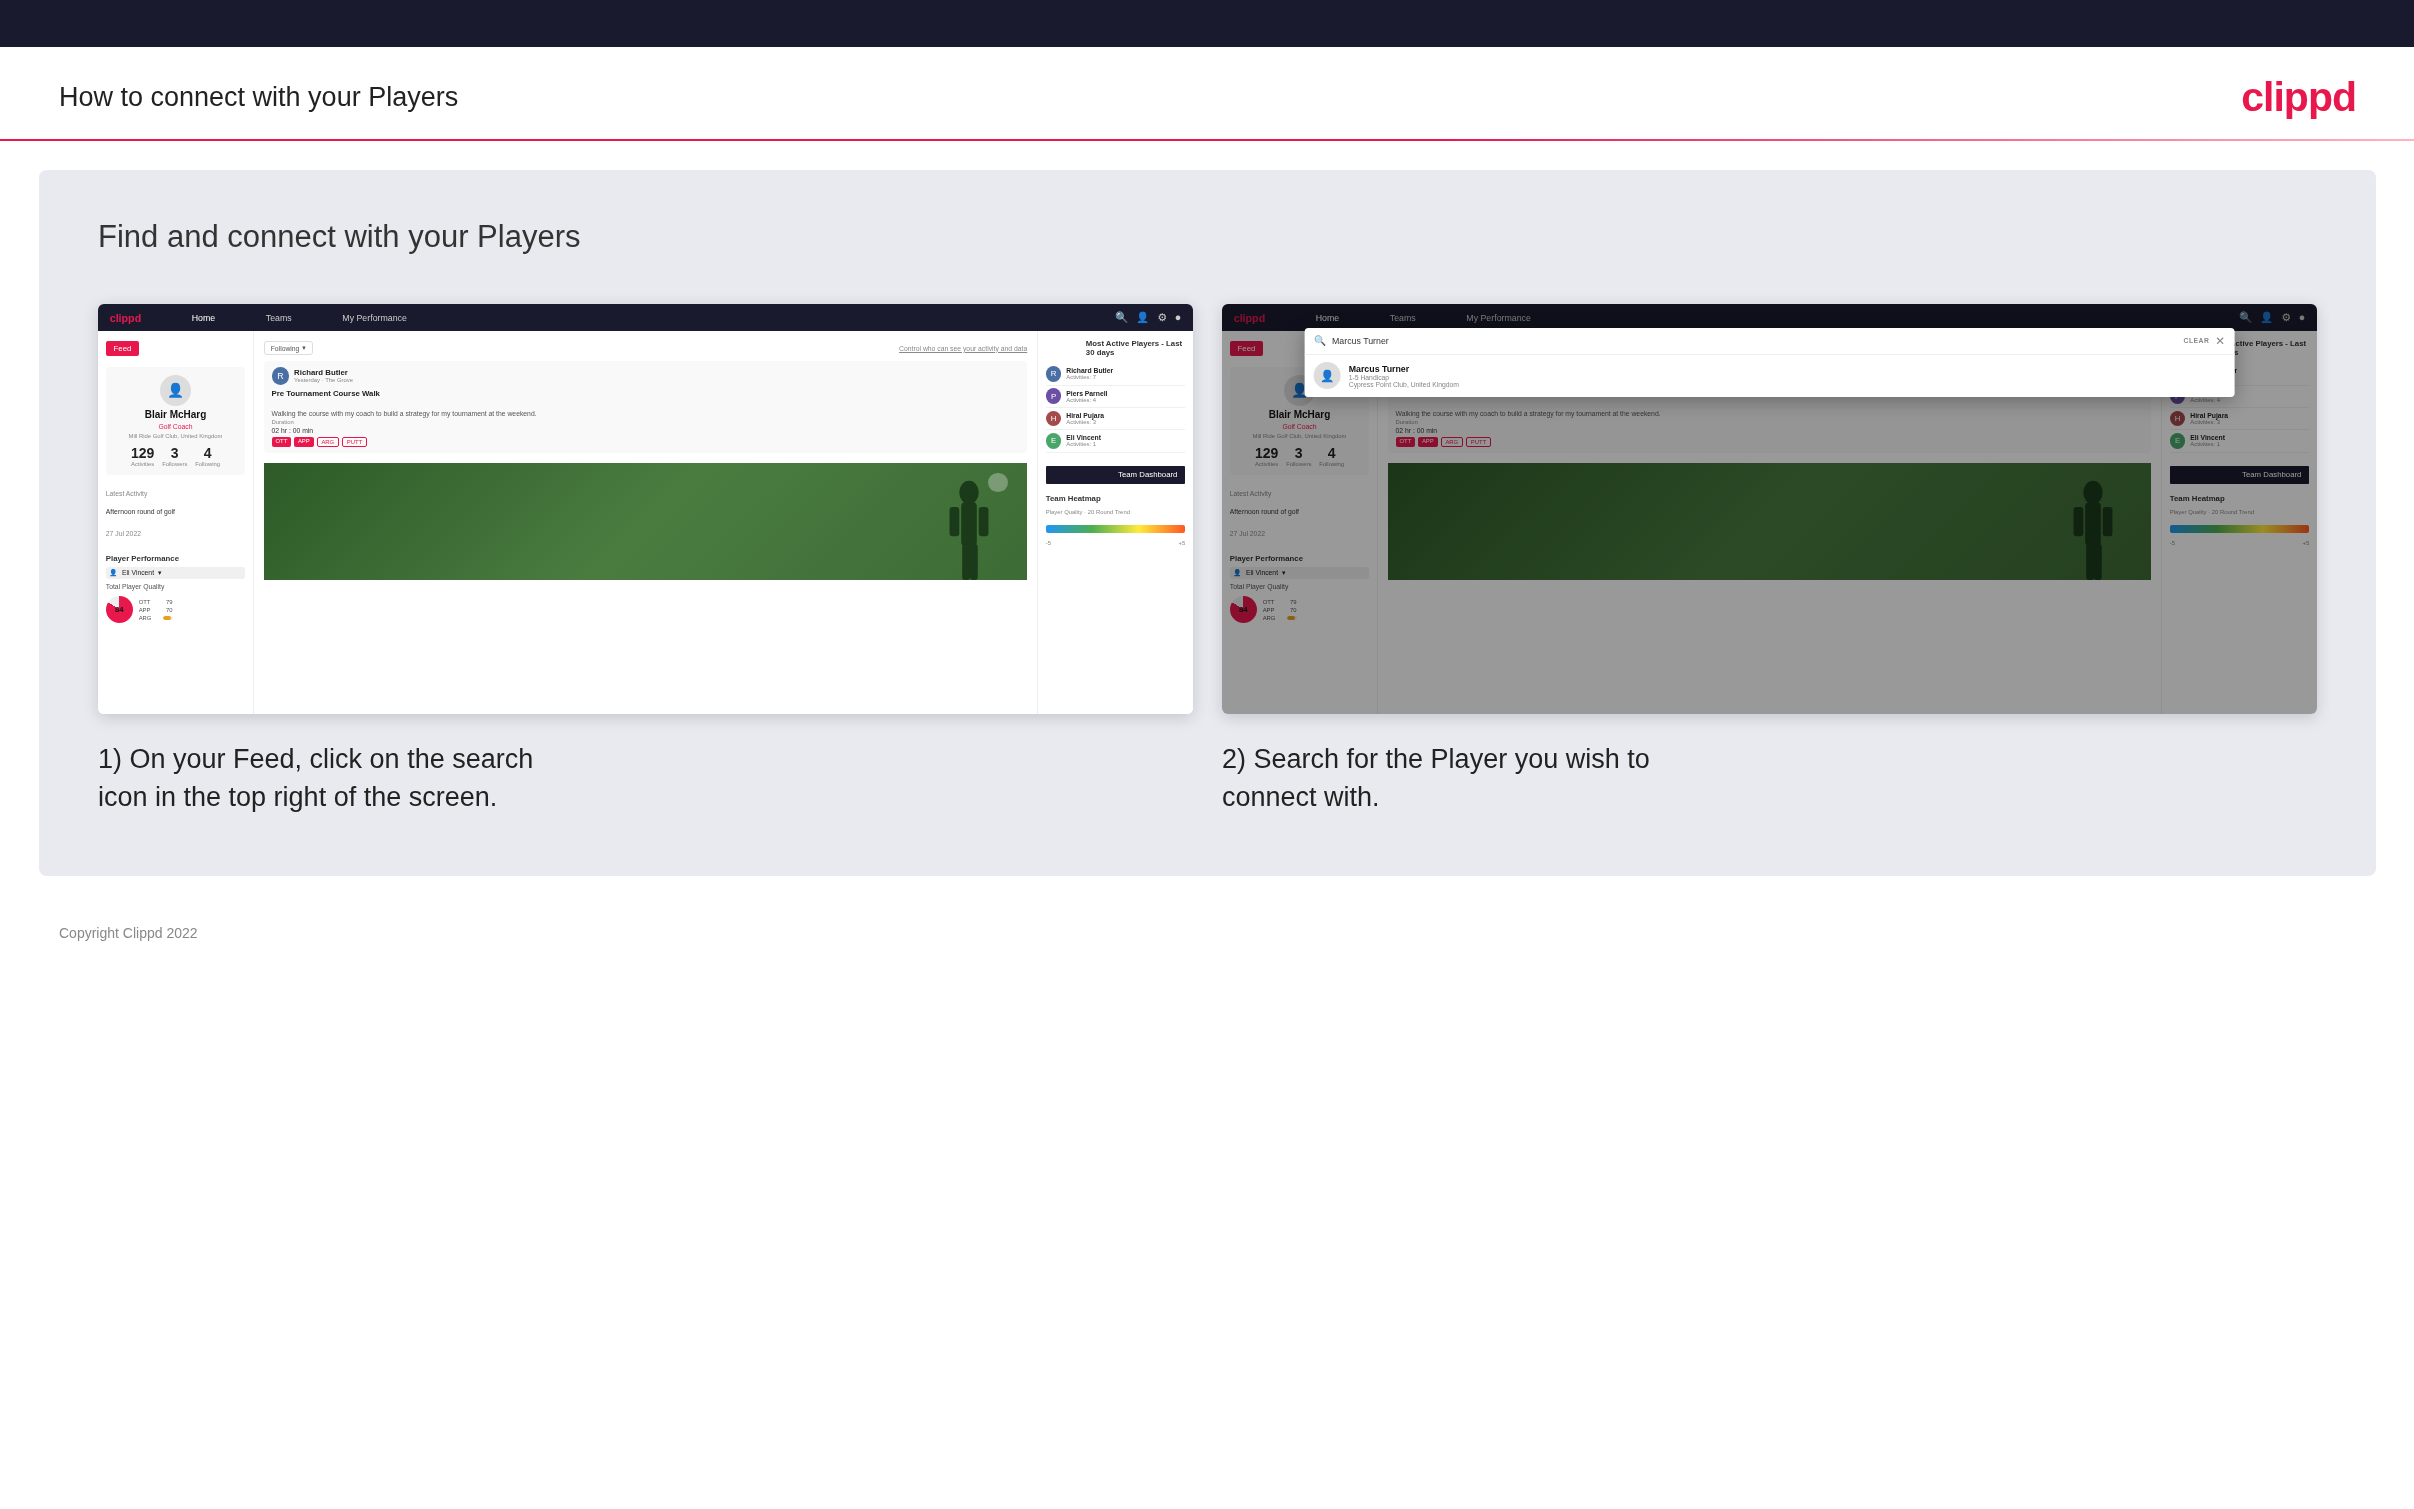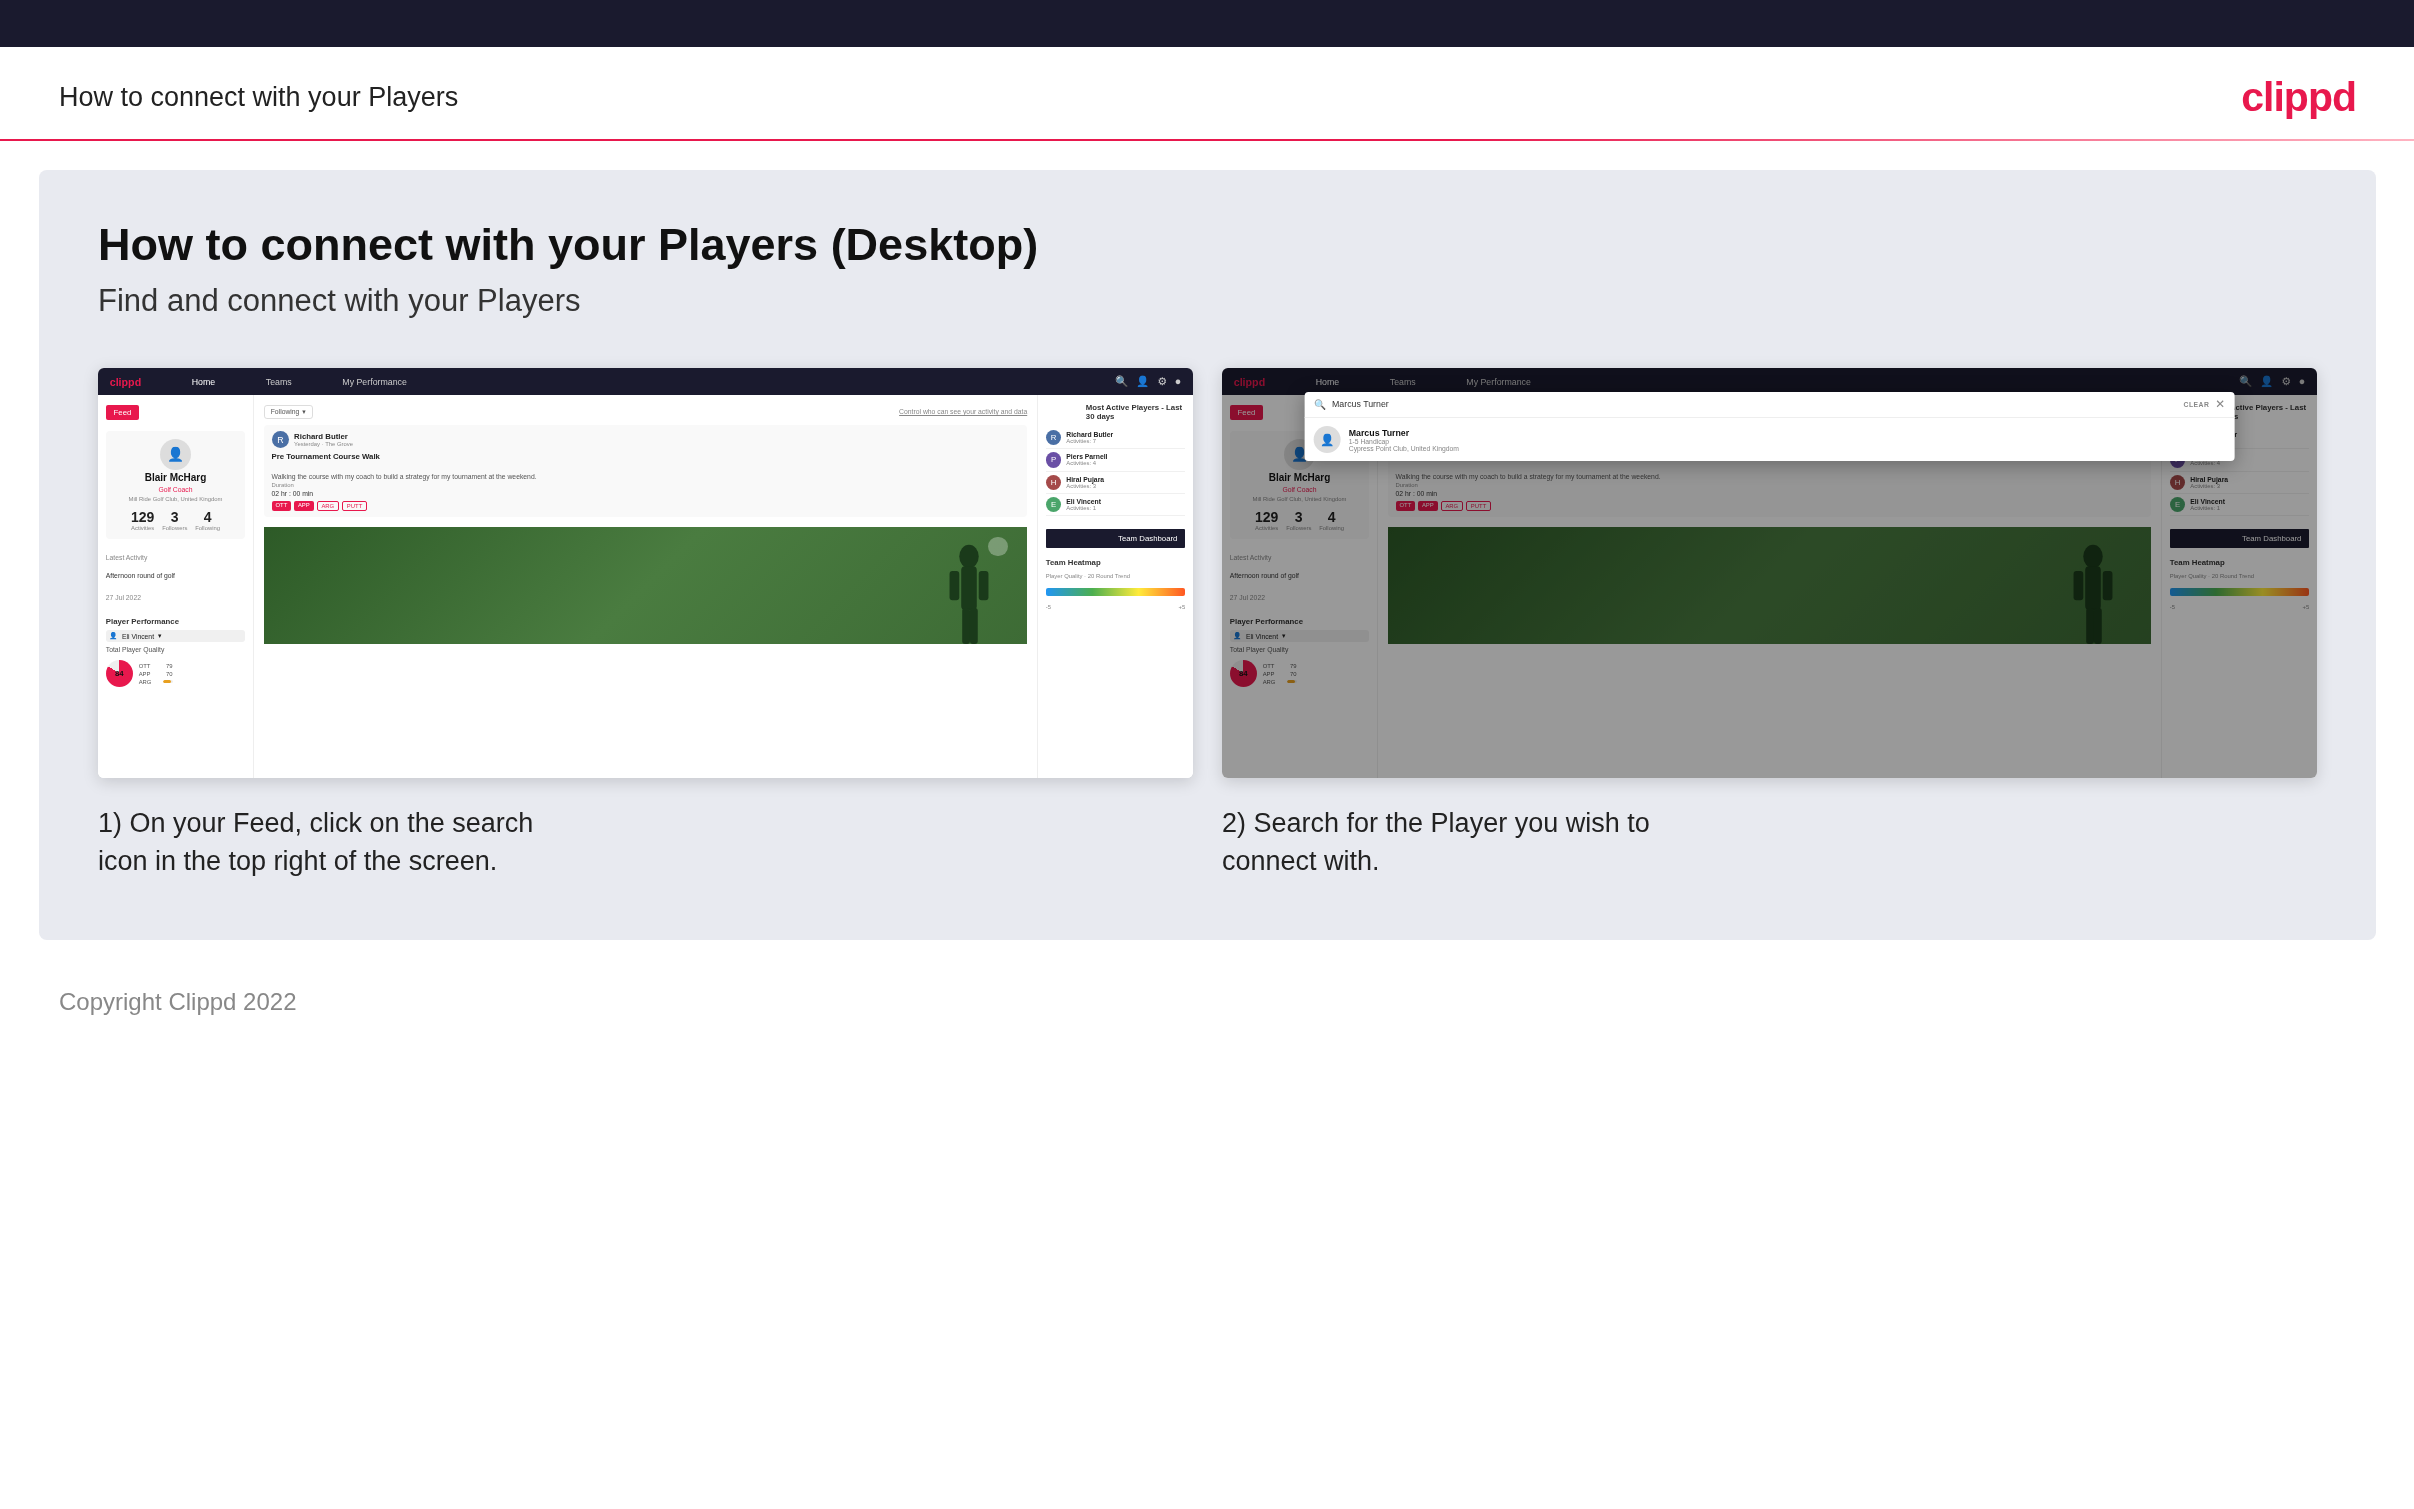--- a/index.html
+++ b/index.html
@@ -541,21 +541,21 @@
     .caption {
       font-size: 27px;
       color: #222;
       line-height: 1.4;
     }
 
     
     .footer {
       text-align: left;
       padding: 19.5px 59px;
-      font-size: 24px;
+      font-size: 14px;
       color: #888;
     }
 
     
     .img-circle {
       width: 19.5px;
       height: 19.5px;
       background: rgba(255,255,255,0.3);
       border-radius: 50%;
       position: absolute;
@@ -569,21 +569,20 @@
 <div class="top-bar"></div>
 
 <div class="header">
   <span class="header-title">How to connect with your Players</span>
   <span class="logo">clippd</span>
 </div>
 
 <div class="header-divider"></div>
 
 <div class="main-content">
-  <div class="main-heading">How to connect with your Players (Desktop)</div>
   <div class="main-subheading">Find and connect with your Players</div>
 
   <div class="screenshots-row">
 
     <div class="screenshot-col">
       <div class="screenshot-box">
 
         <div class="app-mockup">
 
           <div class="app-nav">

